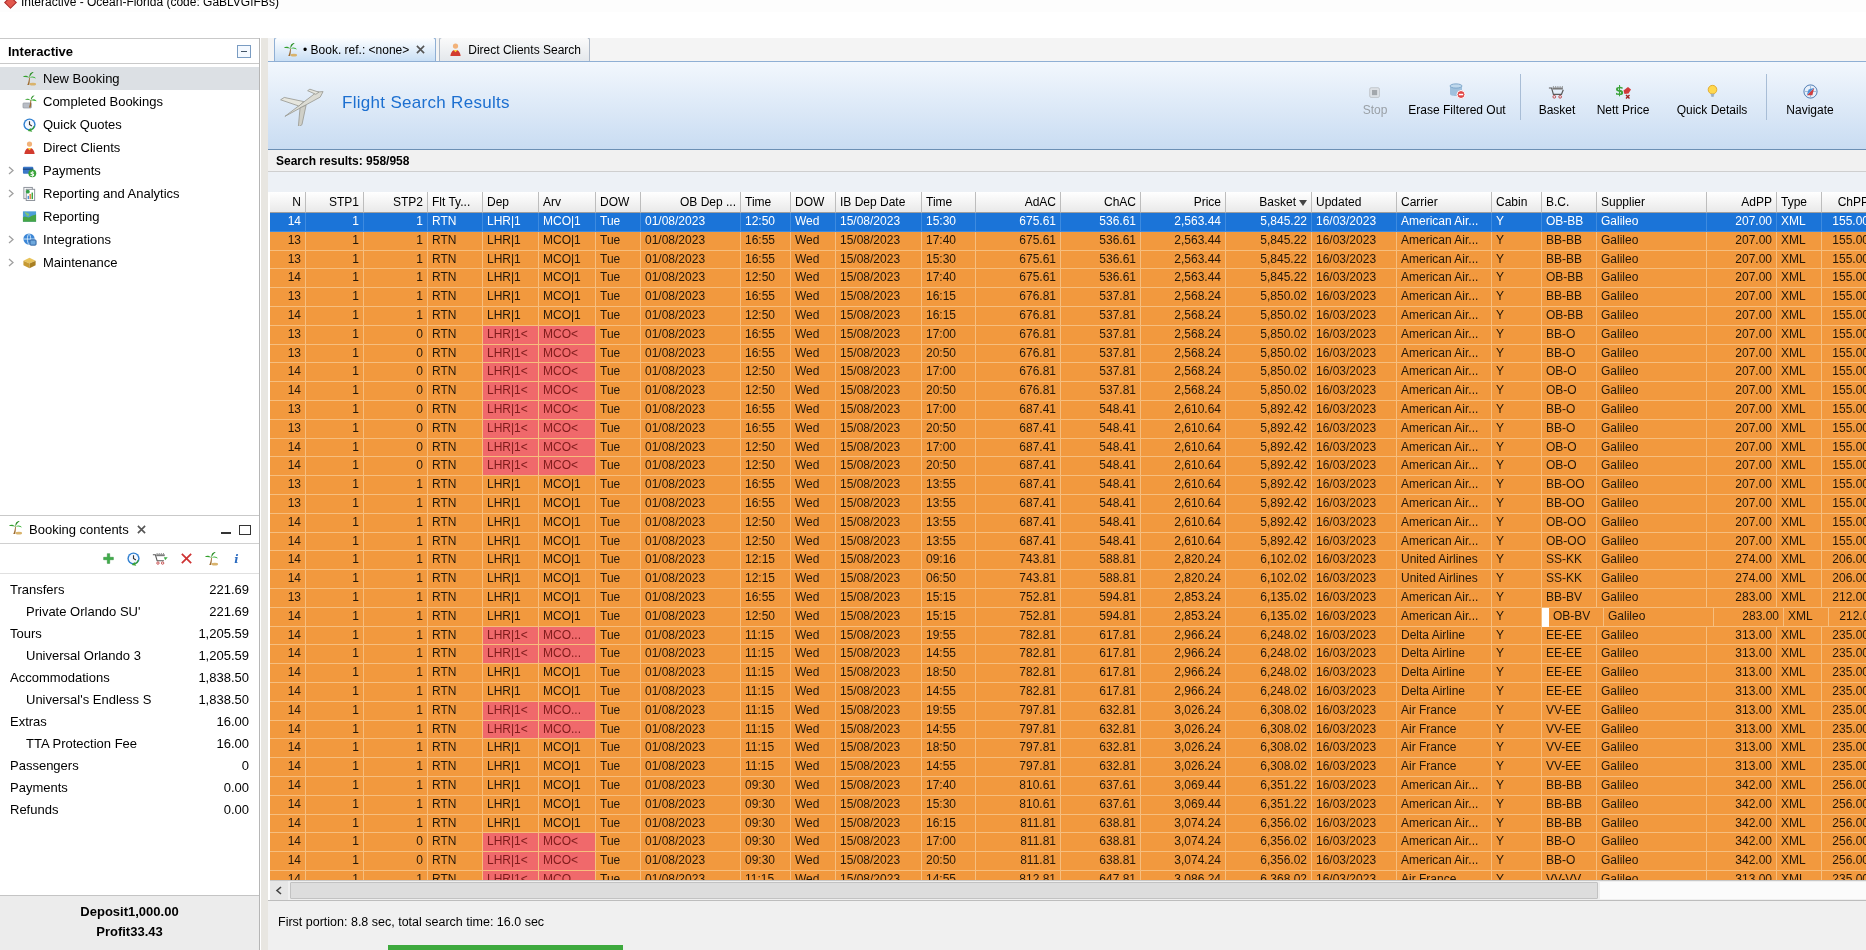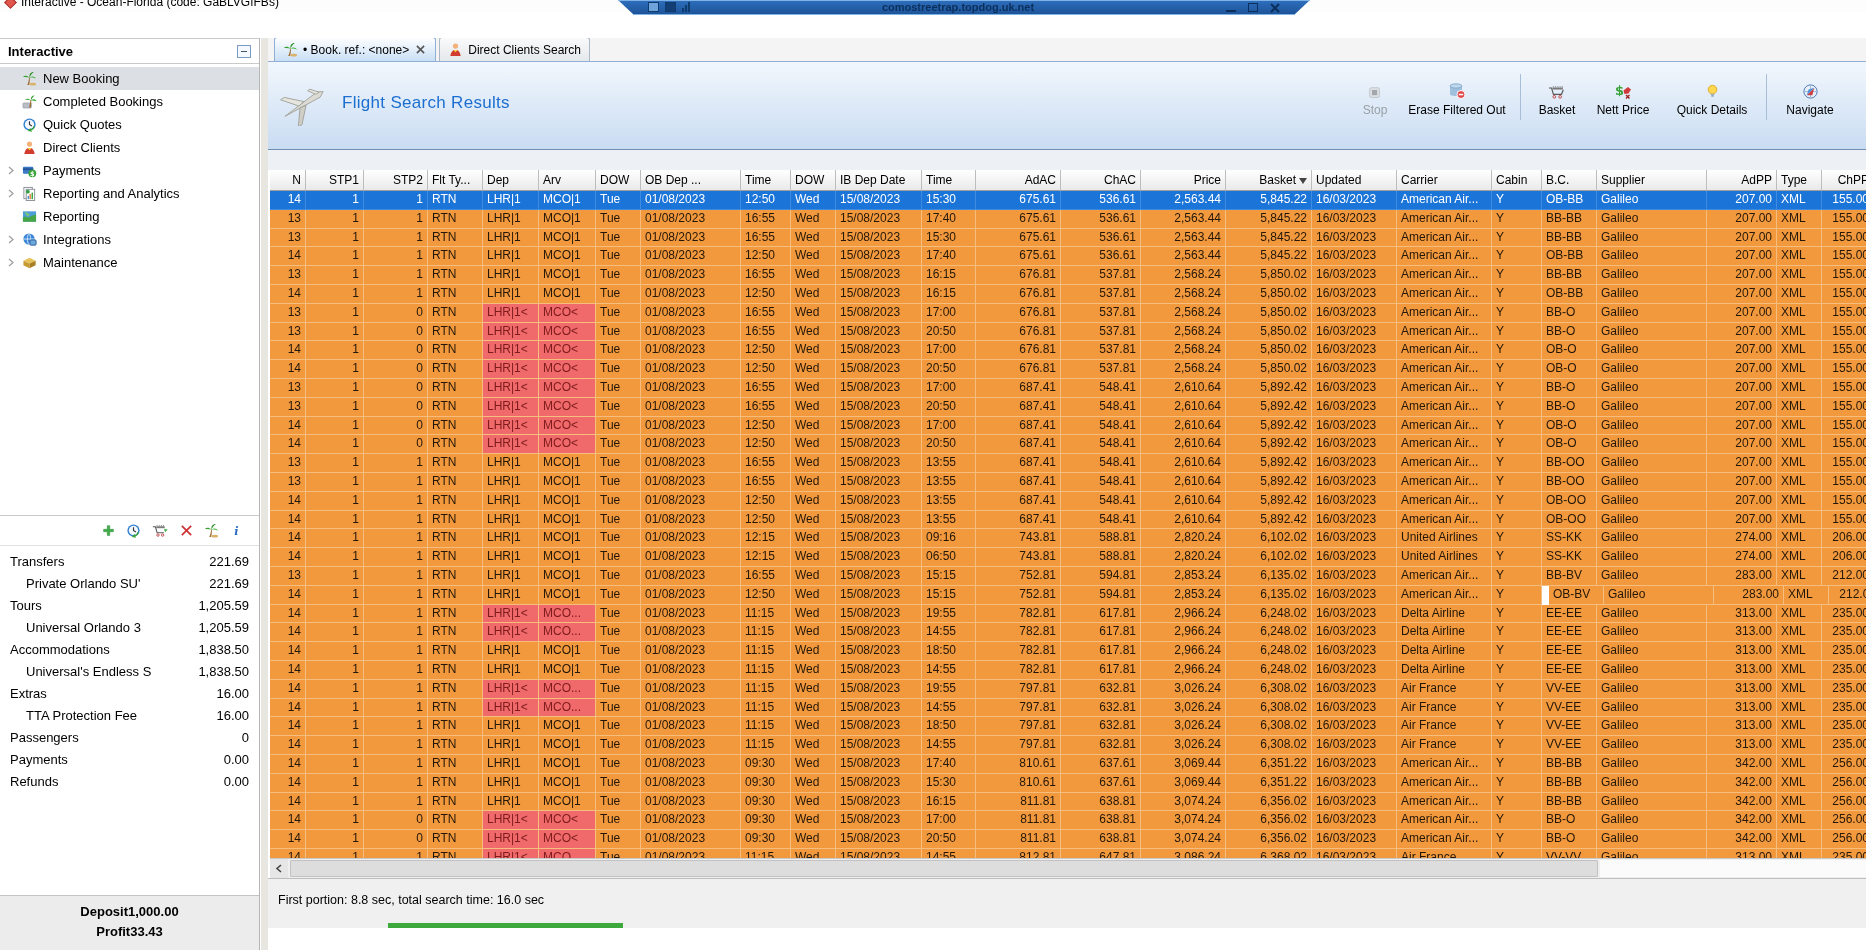--- a/index.html
+++ b/index.html
@@ -100,41 +100,20 @@
 <div class="screen">
 
   <div class="titlebar">
     <div class="tb-inner">
       <span class="app-ico"></span>
       <span>Interactive - Ocean-Florida (code: GaBLVGfFBs)</span>
     </div>
   </div>
 
 
-  <div class="remote-bar">
-    <div class="rb-left">
-      <span class="rb-sq"></span>
-      <span class="rb-sq dark"></span>
-      <span class="rb-bars">
-          <i style="height:4px"></i>
-          <i style="height:7px"></i>
-          <i style="height:10px"></i>
-        </span>
-    </div>
-    <span class="rb-host">comostreetrap.topdog.uk.net</span>
-    <div class="rb-right">
-      <span class="rb-btn rb-min"></span>
-      <span class="rb-btn rb-max"></span>
-      <span class="rb-btn rb-x">
-          <svg width="10" height="10" viewBox="0 0 10 10">
-            <path d="M1 1 L9 9 M9 1 L1 9" stroke="#0B2F5C" stroke-width="2"></path>
-          </svg>
-        </span>
-    </div>
-  </div>
 
   <div class="sidebar">
     <div class="panel-int">
       <div class="p-head">
         <span class="p-title">Interactive</span>
         <span class="collapse-btn"></span>
       </div>
       <div class="p-list" id="sidebar-list">
           <div class="side-item selected">
             <span class="chev"></span>
@@ -256,20 +235,39 @@
                 <path d="M1.5 6 L8 3 L14.5 6 L8 9 Z" fill="#E8C35A"></path>
                 <path d="M1.5 6 V11 L8 14 V9 Z" fill="#C79A33"></path>
                 <path d="M14.5 6 V11 L8 14 V9 Z" fill="#A87F22"></path>
               </svg>
             </span>
             <span>Maintenance</span>
           </div>
         </div>
     </div>
     <div class="panel-book">
+      <div class="b-head">
+        <span class="s-ico" id="bk-ico"><svg width="15" height="15" viewBox="0 0 16 16">
+              <path d="M7.6 6.8 C7.3 10 6.6 12.6 5.6 15 L7.6 15 C8.3 12 8.4 9.4 8.4 6.8 Z" fill="#9C6B31"></path>
+              <path d="M8 7 C5 4.5 2.5 4.5 1 6.5 C3.5 6 6 6.5 8 7 Z" fill="#33A02C"></path>
+              <path d="M8 7 C7.5 3.5 9 1 12.5 1 C10.5 2.5 9 4.5 8 7 Z" fill="#2B8F26"></path>
+              <path d="M8 7 C10.5 5 13.5 5.5 15 8 C12.5 7 10 7 8 7 Z" fill="#3FB53A"></path>
+              <ellipse cx="11.5" cy="14" rx="3.5" ry="1.5" fill="#D9B36C"></ellipse>
+            </svg></span>
+        <span class="b-title">Booking contents</span>
+        <span class="tab-close">
+            <svg width="9" height="9" viewBox="0 0 10 10">
+              <path d="M1 1 L9 9 M9 1 L1 9" stroke="#555" stroke-width="1.8"></path>
+            </svg>
+          </span>
+        <span class="b-winbtns">
+          <span class="wb wb-min"></span>
+          <span class="wb wb-max"></span>
+        </span>
+      </div>
       <div class="b-tools" id="booking-tools">
           <span class="t-ico">
             <svg width="13" height="13" viewBox="0 0 16 16">
               <path d="M6.5 2 h3 v4.5 H14 v3 H9.5 V14 h-3 V9.5 H2 v-3 h4.5 Z" fill="#3FAE49" stroke="#2C8436" stroke-width=".6"></path>
             </svg>
           </span>
           <span class="t-ico">
             <svg width="15" height="15" viewBox="0 0 16 16">
               <circle cx="8" cy="8" r="6.5" fill="#2F7FD0"></circle>
               <circle cx="8" cy="8" r="5" fill="#F4F8FF"></circle>
@@ -473,20 +471,21 @@
             </svg>
           </div>
           <div class="tb-label">Navigate</div>
         </div>
         <div class="tbtn" style="left: 1580px; width: 50px;">
           <div class="tb-ico"></div>
           <div class="tb-label">Cl</div>
         </div>
       </div>
 
+    <div class="results">Search results: 958/958</div>
     <div class="gap"></div>
 
     <div class="grid" id="grid">
         <div class="t-head">
           <div class="t-hcell num" style="width: 36px;">
             <span>N</span>
           </div>
           <div class="t-hcell num" style="width: 58px;">
             <span>STP1</span>
           </div>
@@ -498,21 +497,21 @@
           </div>
           <div class="t-hcell" style="width: 56px;">
             <span>Dep</span>
           </div>
           <div class="t-hcell" style="width: 57px;">
             <span>Arv</span>
           </div>
           <div class="t-hcell" style="width: 45px;">
             <span>DOW</span>
           </div>
-          <div class="t-hcell" style="width: 100px;">
+          <div class="t-hcell" style="width: 100px; justify-content: flex-end;">
             <span>OB Dep ...</span>
           </div>
           <div class="t-hcell" style="width: 50px;">
             <span>Time</span>
           </div>
           <div class="t-hcell" style="width: 45px;">
             <span>DOW</span>
           </div>
           <div class="t-hcell" style="width: 86px;">
             <span>IB Dep Date</span>

